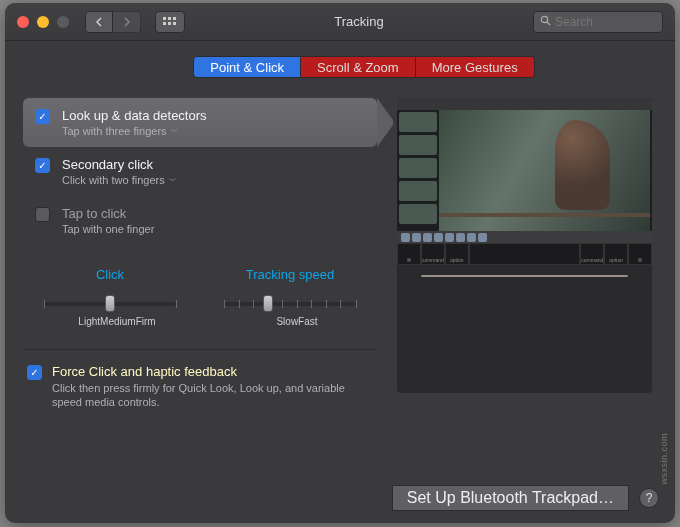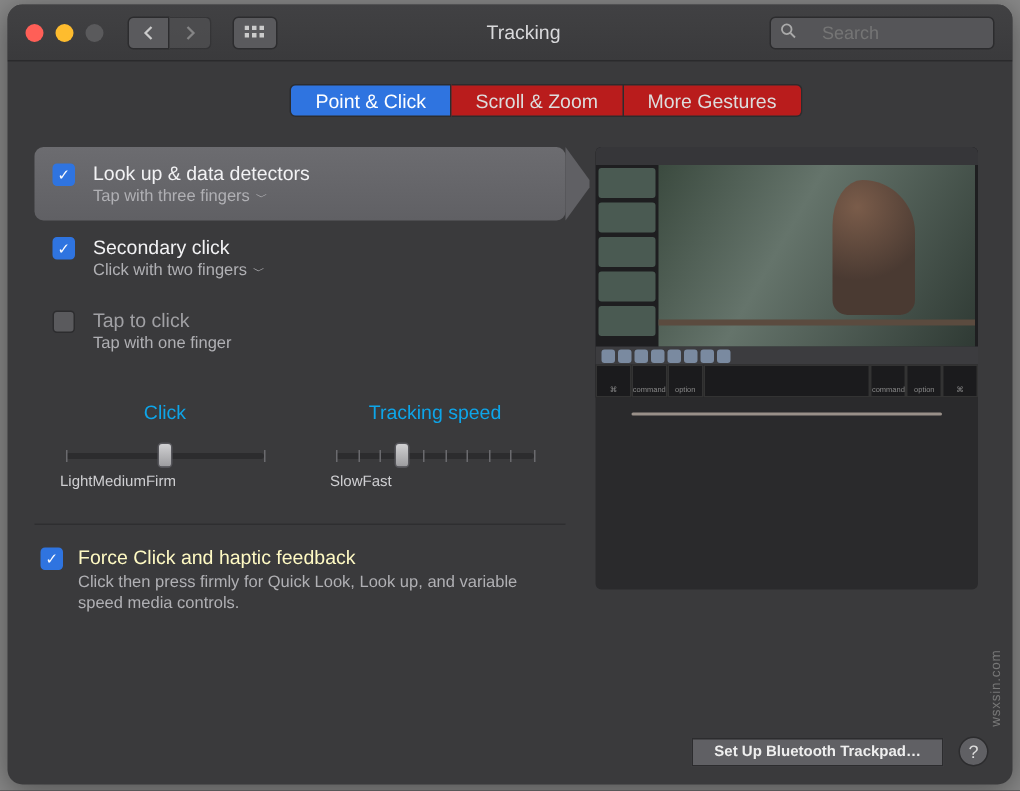--- a/index.html
+++ b/index.html
@@ -38,21 +38,21 @@
   .btn {
     background: #5a5a5d; border: 1px solid #2c2c2e; color: #c8c8cb;
     height: 22px; display: flex; align-items: center; justify-content: center;
   }
   .navbtn { width: 28px; border-radius: 4px 0 0 4px; }
   .navbtn + .navbtn { border-radius: 0 4px 4px 0; border-left: 0; }
   .gridbtn { width: 30px; border-radius: 4px; margin-left: 6px; }
   .title { flex: 0 0 auto; margin: 0 auto; color: #d9d9db; font-size: 13px; font-weight: 500; }
   .search {
     background: #555558; border: 1px solid #2c2c2e; border-radius: 4px;
-    height: 22px; width: 150px; display: flex; align-items: center; padding: 0 6px; gap: 17px;
+    height: 22px; width: 130px; display: flex; align-items: center; padding: 0 6px; gap: 4px;
   }
   .search input {
     background: transparent; border: 0; color: #ccc; font-size: 12px; outline: none; width: 100%;
   }
   .search .mag { color: #aaa; font-size: 11px; }
   .tabs { display: flex; justify-content: center; margin: 15px 0 20px; padding-left: 48px; }
   .tabseg {
     background: #b91c1c; border: 1px solid #2c2c2e; color: #ddd; font-size: 13px;
     padding: 3px 16px; height: 22px; display: flex; align-items: center;
   }
@@ -94,21 +94,21 @@
   .track {
     position: absolute; top: 8px; left: 0; right: 0; height: 4px;
     background: #2c2c2e; border-radius: 2px;
   }
   .tick { position: absolute; top: 6px; width: 1px; height: 8px; background: #6a6a6e; }
   .knob {
     position: absolute; top: 1px; width: 10px; height: 17px; border-radius: 3px;
     background: linear-gradient(#d0d0d2,#9c9c9f); border: 1px solid #55555a;
     transform: translateX(-50%);
   }
-  .slabels { display: flex; justify-content: flex-start; font-size: 10px; color: #cfcfd2; margin-top: 4px; }
+  .slabels { display: flex; justify-content: center; font-size: 10px; color: #cfcfd2; margin-top: 4px; margin-left: 14px; }
   .divider { border-top: 1px solid #2e2e30; margin: 22px 0 14px; }
   .fc { display: flex; gap: 10px; padding: 0 4px; }
   .fc .txt .tit { color: #fef9c3; font-size: 13px; }
   .fc .txt .sub { color: #b0b0b4; font-size: 11px; margin-top: 2px; line-height: 1.3; }
   .preview {
     width: 255px; height: 295px; border-radius: 4px;
     background: #2a2a2c; overflow: hidden; position: relative;
   }
   .prev-top { height: 145px; position: relative; background: #1e1e20; }
   .menubar { height: 12px; background: rgba(60,60,64,0.8); }
@@ -130,21 +130,21 @@
   .key { flex:1; border:1px solid #333; color:#888; font-size:5px; display:flex; align-items:flex-end; justify-content:center; padding-bottom:1px; }
   .padshell { flex:1; background: linear-gradient(#c8c0b6,#b8b0a6); position: relative; }
   .pad { position:absolute; left:24px; right:24px; top:10px; bottom:8px;
     background:#bab2a8; border-radius:6px; border:1px solid #999089;
     box-shadow: inset 0 1px 2px rgba(0,0,0,0.15); }
   .footer {
     position: absolute; bottom: 12px; right: 16px; display:flex; gap:10px; align-items:center;
   }
   .footbtn {
     background: #606064; border:1px solid #2c2c2e; border-radius:0;
-    padding: 3px 14px; color:#eee; font-size:10px;font-weight:bold;
+    padding: 3px 14px; color:#eee; font-size:16px;
   }
   .help {
     width:20px; height:20px; border-radius:10px; background:#606064;
     border:1px solid #2c2c2e; color:#ddd; display:flex; align-items:center; justify-content:center;
     font-size:12px;
   }
   .chev { font-size: 8px; color: #b0b0b4; }
   .wm { position:absolute; right:6px; bottom:90px; transform:rotate(-90deg);
     transform-origin:right bottom; font-size:9px; color:#777; letter-spacing:0.5px; }
 </style>

